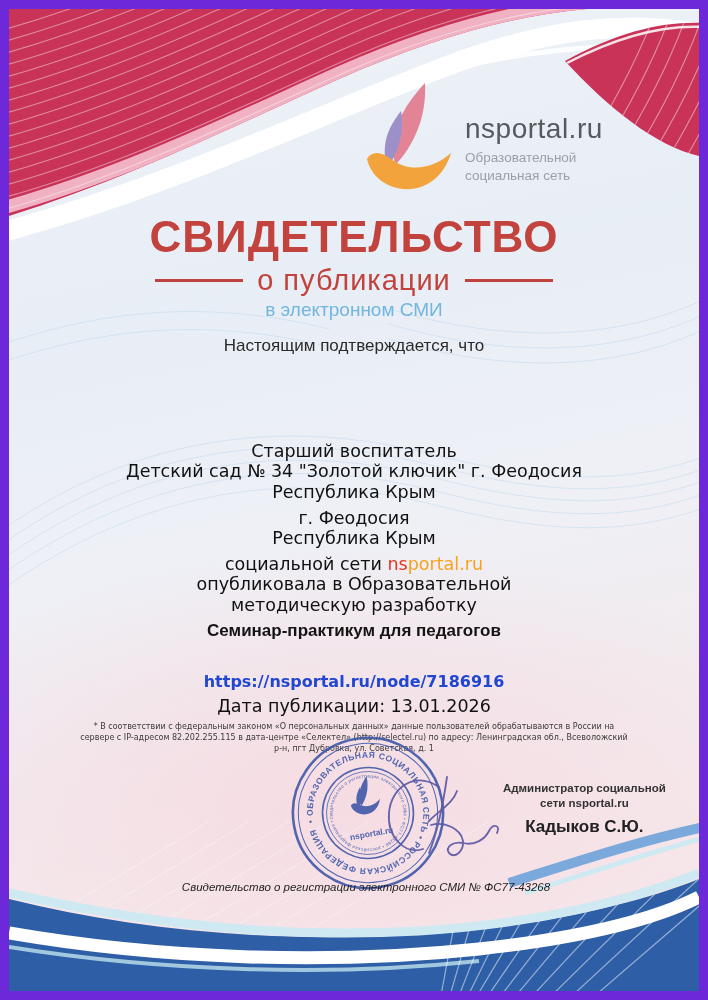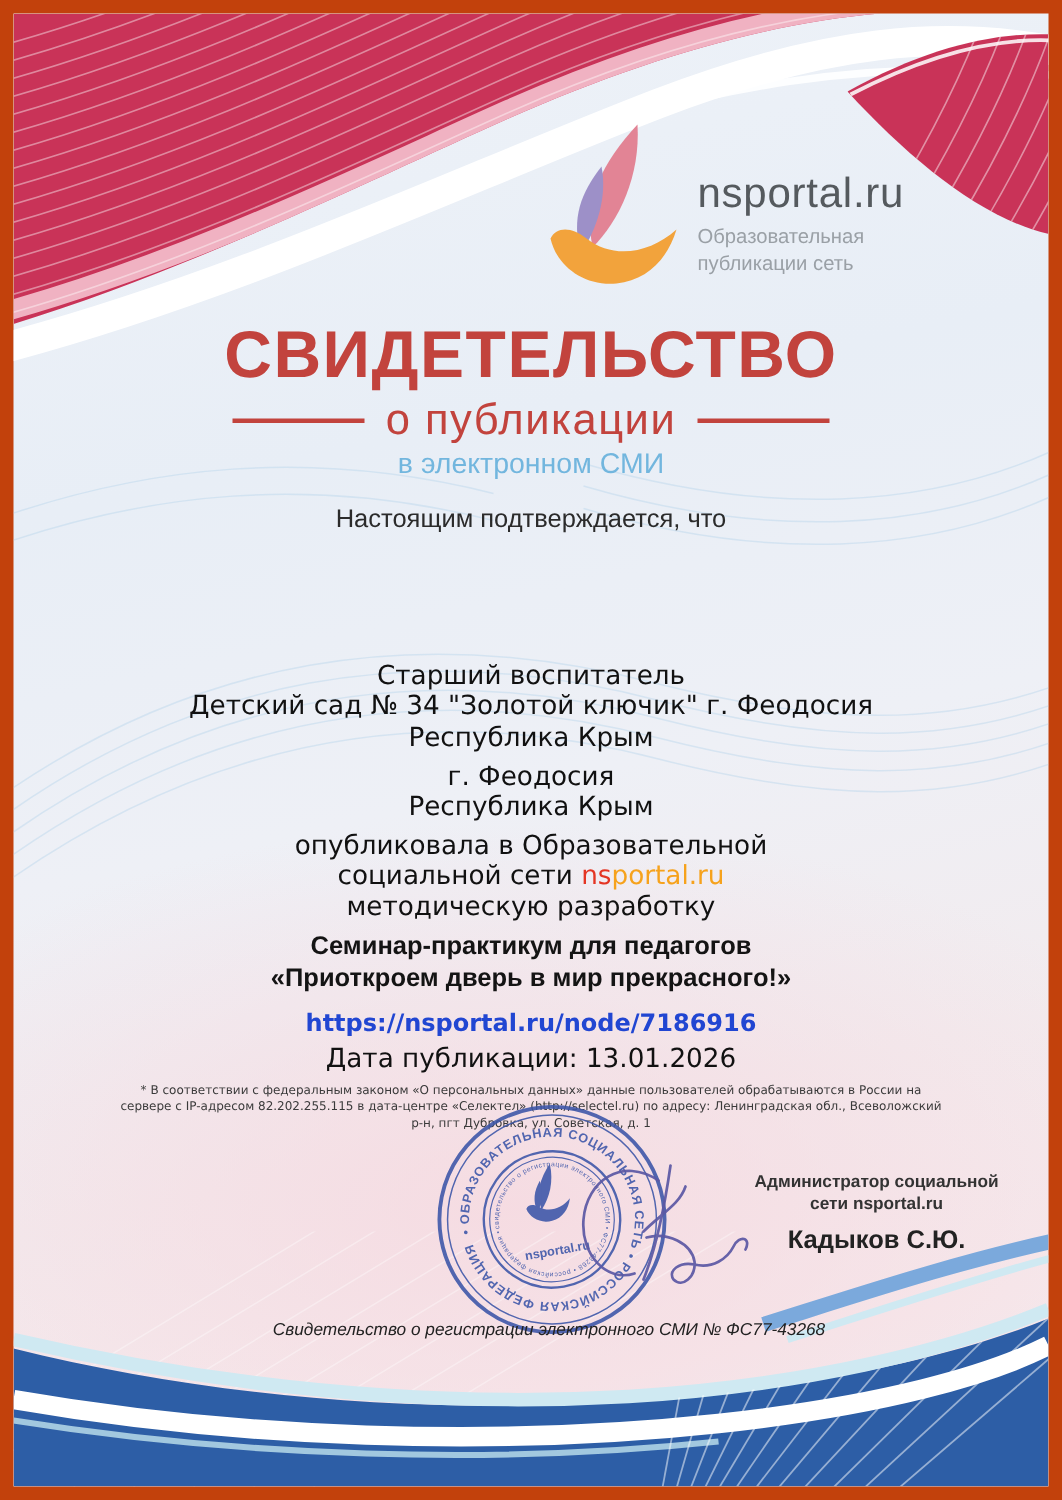--- a/index.html
+++ b/index.html
@@ -1,16 +1,16 @@
 <!DOCTYPE html>
 <html><head>
 <meta charset="utf-8">
 <style>
   html,body{margin:0;padding:0;background:#ffffff;}
-  .cert{position:relative;width:708px;height:1000px;background:#c2410c;overflow:hidden;
+  .cert{position:relative;width:708px;height:1000px;background:#6d28d9;overflow:hidden;
         font-family:"DejaVu Sans",sans-serif;}
   .inner{position:absolute;left:9px;top:9px;width:690px;height:982px;overflow:hidden;
         background:linear-gradient(168deg,#eef2f8 0%,#e8eef6 30%,#eef0f6 52%,#f2ebee 72%,#f6e9ec 88%,#f0ebf0 100%);}
   .abs{position:absolute;left:0;right:0;text-align:center;}
   svg{display:block;}
   .deco{position:absolute;pointer-events:none;}
   .deco-top{left:0;top:0;}
   .deco-bottom{left:0;bottom:0;}
   .deco-mesh{left:0;top:0;}
   .tint{position:absolute;left:0;top:0;width:690px;height:982px;pointer-events:none;
@@ -168,22 +168,22 @@
     </svg>
 
     <svg class="logo-flame" width="104" height="114" viewBox="0 0 104 114">
       <path d="M64,2 C40,28 28,52 34,84 C52,66 66,36 64,2 Z" fill="#e28495"></path>
       <path d="M40,30 C26,48 20,64 26,88 C37,72 44,50 40,30 Z" fill="#9d90c8"></path>
       <path d="M6,78 C10,96 28,110 50,108 C70,106 84,92 90,72 C72,88 48,92 30,78 C20,70 10,70 6,78 Z" fill="#f2a33c"></path>
     </svg>
     <div class="logo-text">
       <div class="logo-name">nsportal.ru</div>
       <div class="logo-tag">
-        <div>Образовательная</div>
-        <div>публикации сеть</div>
+        <div>Образовательной</div>
+        <div>социальная сеть</div>
       </div>
     </div>
 
     <div class="abs t-main">СВИДЕТЕЛЬСТВО</div>
     <div class="abs t-sub">
       <span class="dash"></span>
       <span class="t-sub-text">о публикации</span>
       <span class="dash"></span>
     </div>
     <div class="abs t-scope">в электронном СМИ</div>
@@ -194,27 +194,26 @@
       <div>Старший воспитатель</div>
       <div>Детский сад № 34 "Золотой ключик" г. Феодосия</div>
       <div>Республика Крым</div>
     </div>
     <div class="abs details2">
       <div>г. Феодосия</div>
       <div>Республика Крым</div>
     </div>
 
     <div class="abs pub">
+      <div><span>социальной сети </span><span class="site-ns">ns</span><span class="site-rest">portal.ru</span></div>
       <div>опубликовала в Образовательной</div>
-      <div><span>социальной сети </span><span class="site-ns">ns</span><span class="site-rest">portal.ru</span></div>
       <div>методическую разработку</div>
     </div>
     <div class="abs work">
       <div>Семинар-практикум для педагогов</div>
-      <div>«Приоткроем дверь в мир прекрасного!»</div>
     </div>
     <div class="abs url">
       <a href="#">https://nsportal.ru/node/7186916</a>
     </div>
     <div class="abs date">Дата публикации: 13.01.2026</div>
 
     <div class="abs fine">
       <span>* В соответствии с федеральным законом «О персональных данных» данные пользователей обрабатываются в России на сервере с IP-адресом 82.202.255.115 в дата-центре «Селектел» (http://selectel.ru) по адресу: Ленинградская обл., Всеволожский р-н, пгт Дубровка, ул. Советская, д. 1</span>
     </div>
 

